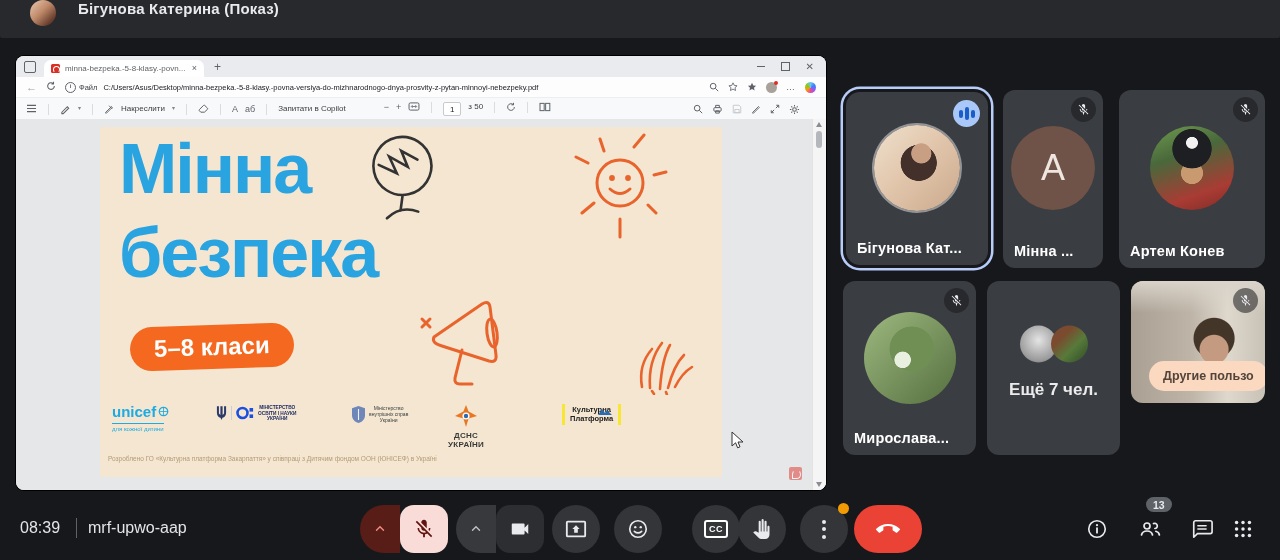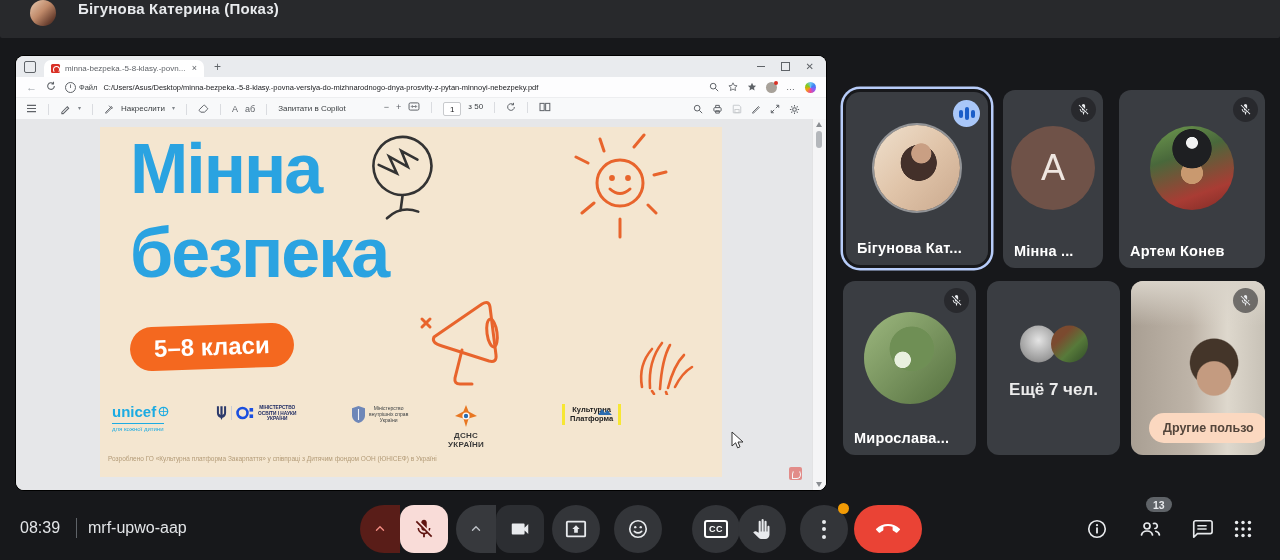--- a/index.html
+++ b/index.html
@@ -63,21 +63,21 @@
   .scrollbar{position:absolute;right:0;top:63px;bottom:0;width:13px;background:#f5f5f6;
           border-left:1px solid #e3e3e4;}
   .sb-up{position:absolute;top:3px;left:3px;width:0;height:0;border-left:3.5px solid transparent;
           border-right:3.5px solid transparent;border-bottom:5px solid #8a8d91;}
   .sb-thumb{position:absolute;top:12px;left:3px;width:6px;height:17px;background:#b4b7bb;border-radius:3px;}
   .sb-dn{position:absolute;bottom:3px;left:3px;width:0;height:0;border-left:3.5px solid transparent;
           border-right:3.5px solid transparent;border-top:5px solid #8a8d91;}
 
   
   .slide{position:absolute;left:84px;top:8px;width:622px;height:350px;background:#f4e6d0;}
-  .sl-title{position:absolute;left:30px;top:0px;color:#2aa3e1;font-weight:bold;
+  .sl-title{position:absolute;left:19px;top:0px;color:#2aa3e1;font-weight:bold;
             font-size:70px;line-height:84px;letter-spacing:-2px;}
   .sl-badge{position:absolute;left:30px;top:198px;background:#f4681f;color:#fff;
             font-size:24px;font-weight:bold;padding:8px 24px;border-radius:32px;transform:rotate(-2deg);}
   .doodle{position:absolute;}
   .logos{position:absolute;left:0;top:272px;width:100%;height:46px;}
   .lg{position:absolute;display:flex;align-items:center;gap:4px;text-align:center;}
   .pre{white-space:pre-line;}
   .unicef-word{color:#1cabe2;font-weight:bold;font-size:15px;display:flex;align-items:center;gap:2px;}
   .unicef-tag{color:#1cabe2;font-size:6px;margin-top:3px;border-top:1px solid #1cabe2;padding-top:2px;}
   .mon-txt{font-size:4.8px;font-weight:bold;color:#1e2b63;line-height:5.6px;}
@@ -452,21 +452,21 @@
 </div>
 
 <div class="tile" style="left:987px;top:281px;width:133px;height:174px;">
   <div class="duo">
     <div class="d1" style="background:radial-gradient(circle at 50% 40%,#e4e4e4,#9a9a9a 70%,#606060);"></div>
     <div class="d2" style="background:linear-gradient(135deg,#7b4a2f 0 30%,#577a3a 60%,#2f4a28);"></div>
   </div>
   <div class="centerlabel">Ещё 7 чел.</div>
 </div>
 
-<div class="tile" style="left:1131px;top:281px;width:134px;height:174px;">
+<div class="tile" style="left:1131px;top:281px;width:134px;height:122px;">
   <div class="video"></div>
   <div class="micbadge">
     <svg width="13" height="13" viewBox="0 0 24 24">
         <path fill="#e8eaed" d="M19 11h-1.7c0 .74-.16 1.43-.43 2.05l1.23 1.23c.56-.98.9-2.09.9-3.28zm-4.02.17c0-.06.02-.11.02-.17V5c0-1.66-1.34-3-3-3S9 3.34 9 5v.18l5.98 5.99zM4.27 3L3 4.27l6.01 6.01V11c0 1.66 1.33 3 2.99 3 .22 0 .44-.03.65-.08l1.66 1.66c-.71.33-1.5.52-2.31.52-2.76 0-5.3-2.1-5.3-5.1H5c0 3.41 2.72 6.23 6 6.72V21h2v-3.28c.91-.13 1.77-.45 2.54-.9L19.73 21 21 19.73 4.27 3z"></path>
       </svg>
   </div>
   <div class="toast">Другие пользо</div>
 </div>
 
 <div class="cb-time">08:39</div>

